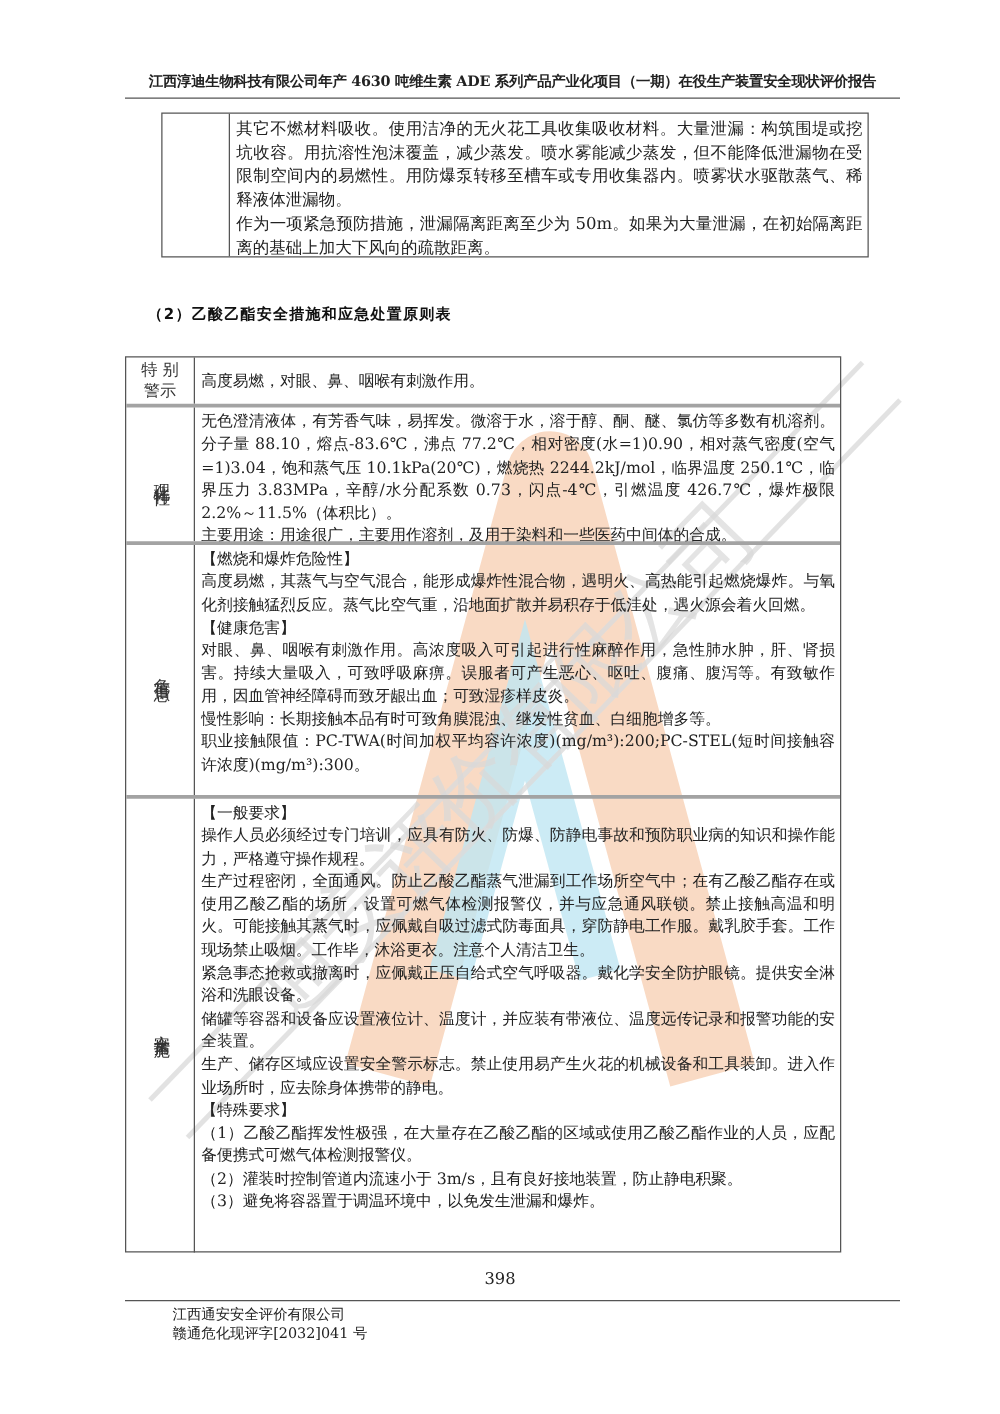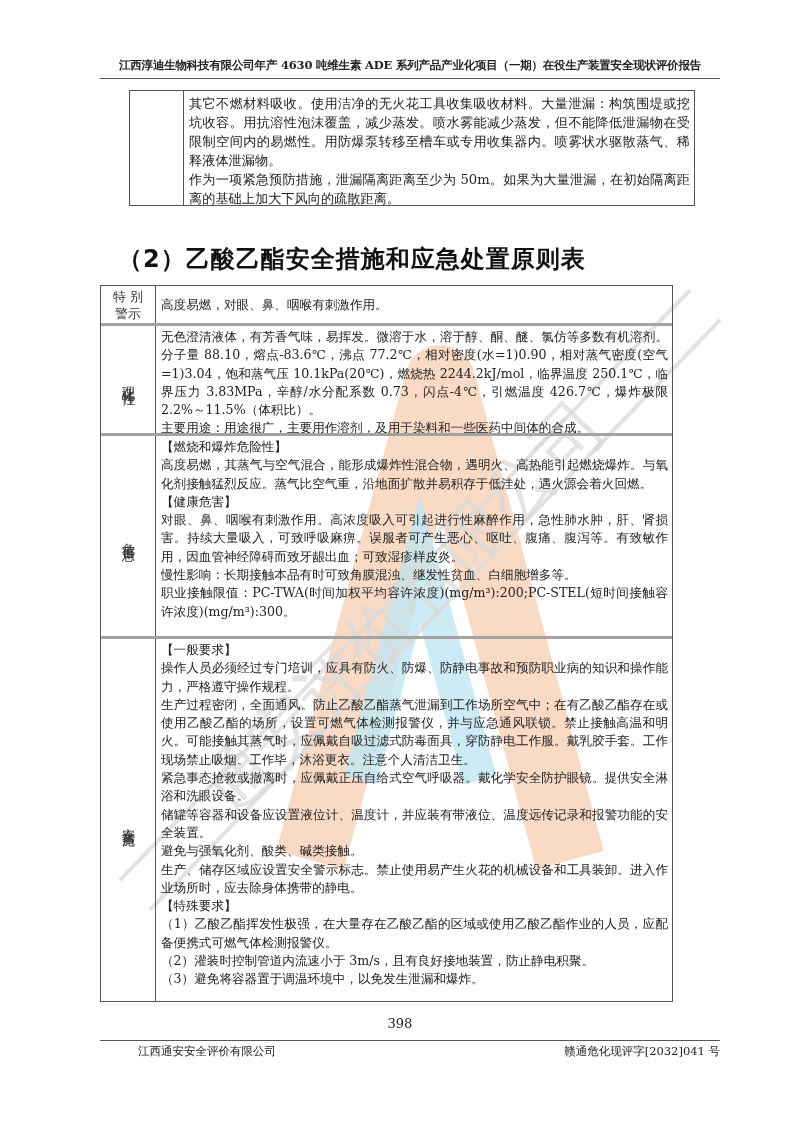--- a/index.html
+++ b/index.html
@@ -15,36 +15,36 @@
          border-right: 1px solid #555; display: flex; align-items: center; justify-content: center;
          font-size: 13px; line-height: 20px; color: #333; text-align: center; }
   .tbl .label.vertical { writing-mode: vertical-rl; text-orientation: upright; letter-spacing: 2px; }
   .tbl .cell { position: absolute; top: 0; bottom: 0; right: 0; box-sizing: border-box;
          padding: 2px 4px 0 5px; font-size: 12.6px; line-height: 18.3px; color: #222;
          text-align: justify; }
   .tbl .cell p { margin: 0; }
   #t1 { left: 129px; top: 90px; width: 566px; height: 116px; }
   #t1 .label { width: 54px; }
   #t1 .cell { left: 54px; font-size: 13.2px; line-height: 19px; padding-top: 3px; }
-  .section-title { position: absolute; left: 118px; top: 243px; font-size: 24px; font-weight: bold;
+  .section-title { position: absolute; left: 118px; top: 243px; font-size: 12px; font-weight: bold;
          font-family: "DejaVu Sans", "Liberation Sans", sans-serif; color: #111; letter-spacing: 1px; }
   #t2 { left: 100px; top: 285px; width: 573px; height: 717px; }
   #t2 .label { width: 55px; }
   #t2 .cell { left: 55px; }
   .r-warn { top: 0; height: 37px; }
   .r-warn .cell { display: flex; align-items: center; }
   .r-warn .label { line-height: 17px; font-size: 13px; padding: 0 4px; }
   .r-phys { top: 37px; height: 110px; }
   .r-haz { top: 147px; height: 203px; }
   .r-safe { top: 350px; height: 366px; }
   .page-number { position: absolute; left: 0; width: 800px; top: 1016px; text-align: center;
          font-size: 13px; color: #222; }
   .page-footer { position: absolute; left: 100px; top: 1040px; width: 620px; border-top: 1.5px solid #555;
          padding-top: 3px; font-size: 11.5px; color: #222; display: flex; justify-content: space-between;
-         box-sizing: border-box; padding-left: 38px; padding-right: 0; }
+         box-sizing: border-box; padding-left: 38px; padding-right: 0; flex-direction: column; }
   .watermark { position: absolute; pointer-events: none; }
 </style>
 </head>
 <body>
 
 <div class="page-header">
   <span>江西淳迪生物科技有限公司年产 4630 吨维生素 ADE 系列产品产业化项目（一期）在役生产装置安全现状评价报告</span>
 </div>
 
 <svg class="watermark" width="800" height="1131" viewBox="0 0 800 1131" style="left:0;top:0;">
@@ -93,21 +93,20 @@
     </div>
   </div>
   <div class="row r-safe">
     <div class="label vertical">安全措施</div>
     <div class="cell">
       <p>【一般要求】</p>
       <p>操作人员必须经过专门培训，应具有防火、防爆、防静电事故和预防职业病的知识和操作能力，严格遵守操作规程。</p>
       <p>生产过程密闭，全面通风。防止乙酸乙酯蒸气泄漏到工作场所空气中；在有乙酸乙酯存在或使用乙酸乙酯的场所，设置可燃气体检测报警仪，并与应急通风联锁。禁止接触高温和明火。可能接触其蒸气时，应佩戴自吸过滤式防毒面具，穿防静电工作服。戴乳胶手套。工作现场禁止吸烟。工作毕，沐浴更衣。注意个人清洁卫生。</p>
       <p>紧急事态抢救或撤离时，应佩戴正压自给式空气呼吸器。戴化学安全防护眼镜。提供安全淋浴和洗眼设备。</p>
       <p>储罐等容器和设备应设置液位计、温度计，并应装有带液位、温度远传记录和报警功能的安全装置。</p>
-      <p>避免与强氧化剂、酸类、碱类接触。</p>
       <p>生产、储存区域应设置安全警示标志。禁止使用易产生火花的机械设备和工具装卸。进入作业场所时，应去除身体携带的静电。</p>
       <p>【特殊要求】</p>
       <p>（1）乙酸乙酯挥发性极强，在大量存在乙酸乙酯的区域或使用乙酸乙酯作业的人员，应配备便携式可燃气体检测报警仪。</p>
       <p>（2）灌装时控制管道内流速小于 3m/s，且有良好接地装置，防止静电积聚。</p>
       <p>（3）避免将容器置于调温环境中，以免发生泄漏和爆炸。</p>
     </div>
   </div>
 </div>
 
 <div class="page-number">398</div>

